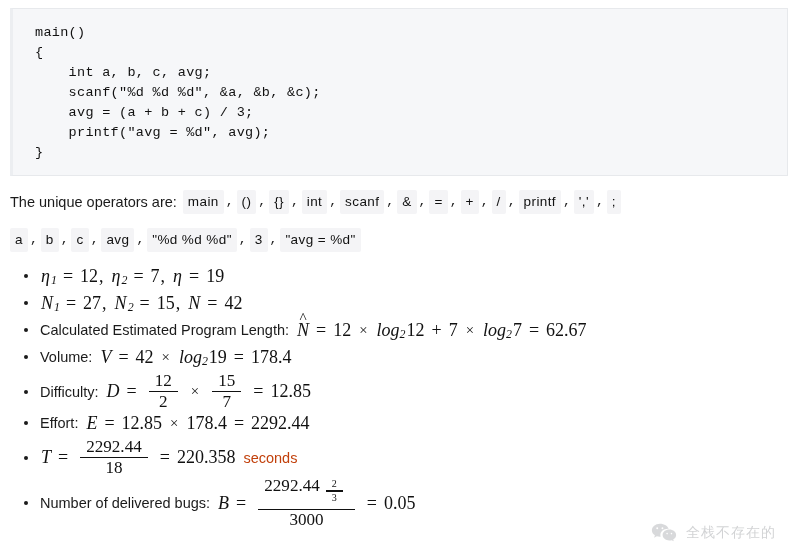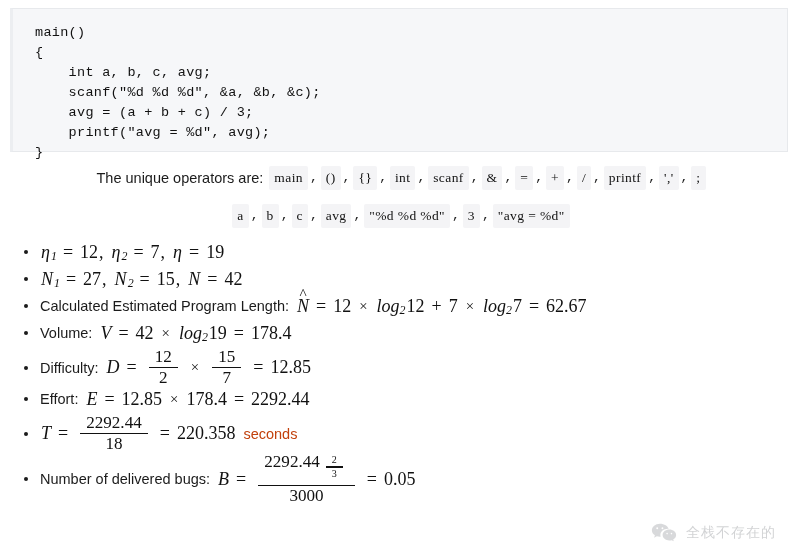--- a/index.html
+++ b/index.html
@@ -23,39 +23,38 @@
     padding: 14px 0 14px 22px;
     background: #f6f7f9;
     border: 1px solid #e7e9ec;
     border-left: 3px solid #eceef1;
     font-family: "Liberation Mono", "DejaVu Sans Mono", monospace;
     font-size: 13.5px;
     line-height: 20px;
     color: #111111;
     white-space: pre;
     letter-spacing: 0.3px;
-    height: 144px;
+    height: 168px;
   }
 
   
   .prose-line {
     margin: 14px 0 0 10px;
     font-size: 14.5px;
     line-height: 22px;
     display: flex;
     align-items: center;
     flex-wrap: wrap;
     gap: 0px;
-    justify-content: center;
   }
   .prose-line .lead {
     margin-right: 6px;
   }
   code.chip {
-    font-family: Liberation Serif, serif;
+    font-family: Liberation Sans, sans-serif;
     font-size: 13.5px;
     background: #f4f4f6;
     padding: 1px 5px;
     border-radius: 2px;
     color: #111;
     letter-spacing: 0.4px;
     white-space: pre;
   }
   .sep {
     padding: 0 3px 0 2px;

